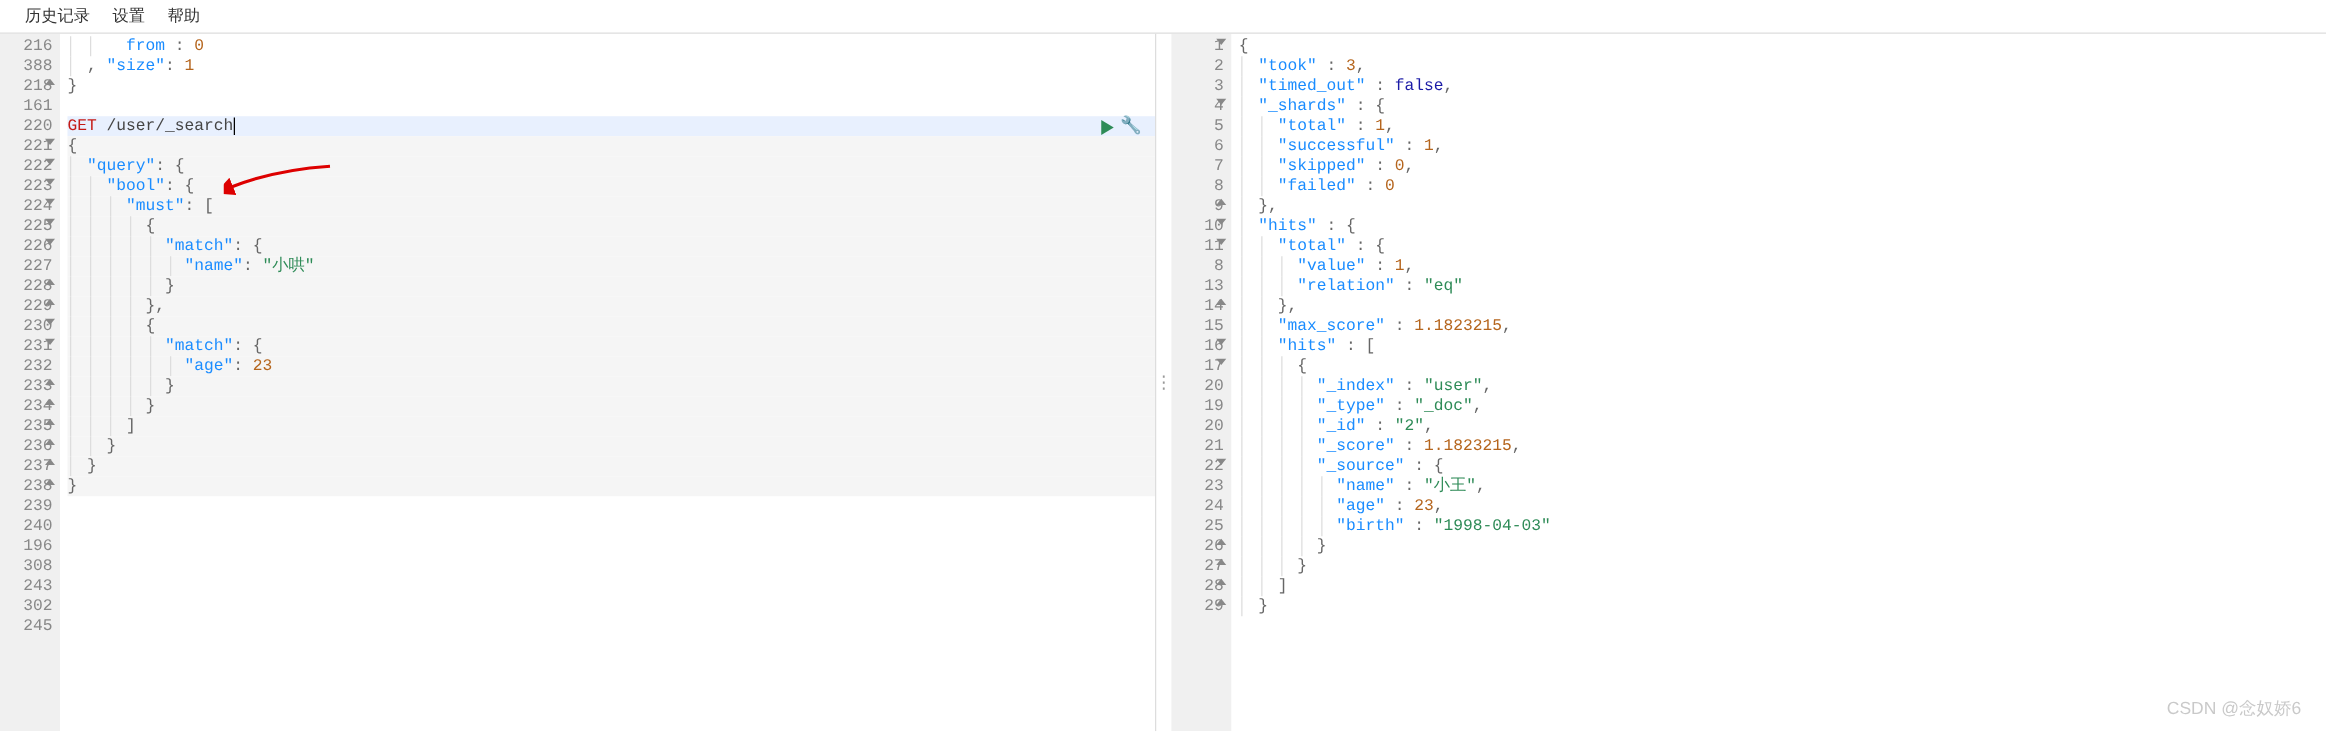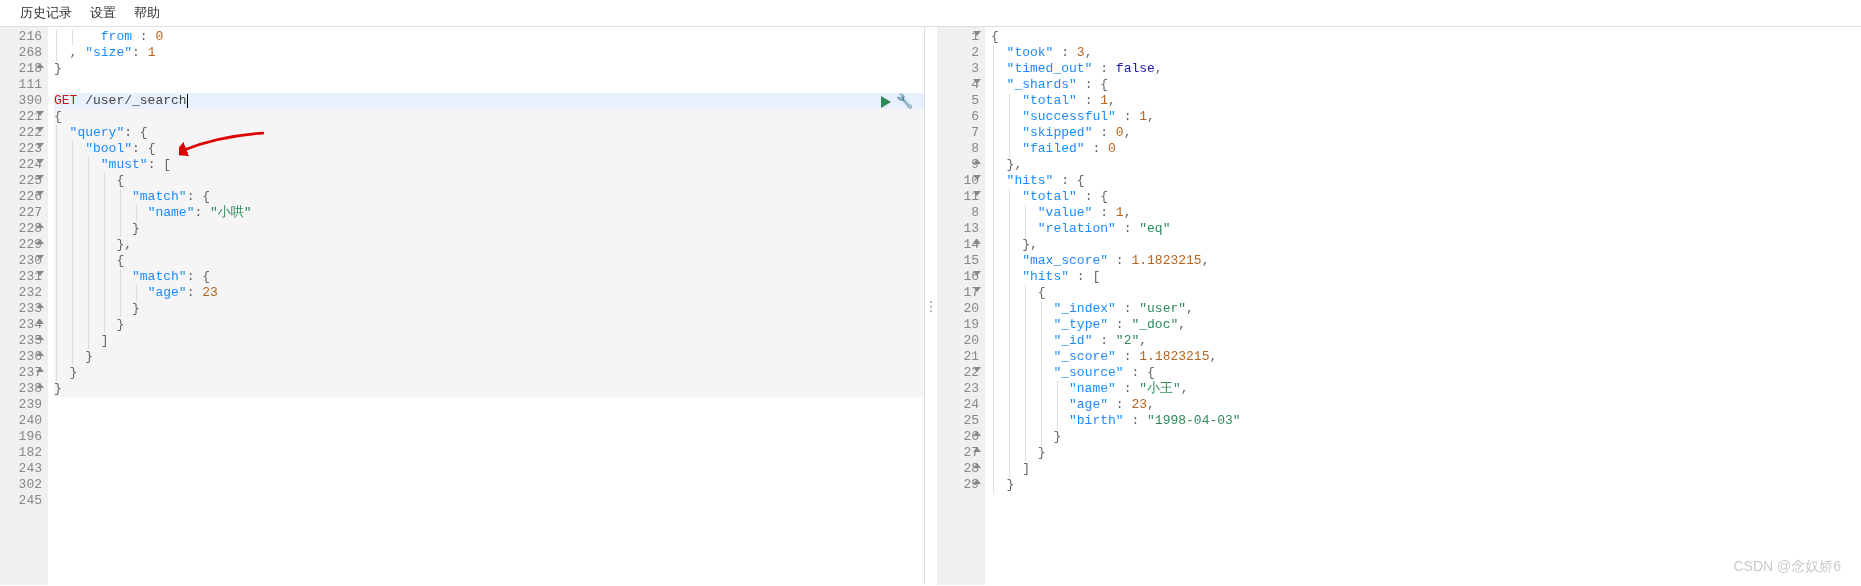--- a/index.html
+++ b/index.html
@@ -132,24 +132,24 @@
 <div class="menu-bar">
   <span class="menu-item">历史记录</span>
   <span class="menu-item">设置</span>
   <span class="menu-item">帮助</span>
 </div>
 
 <div class="main">
   <div class="pane pane-left">
     <div class="gutter" id="gutter-left">
         <div class="gutter-line">216</div>
-        <div class="gutter-line">268</div>
+        <div class="gutter-line">388</div>
         <div class="gutter-line">218<span class="fold fold-close"></span></div>
-        <div class="gutter-line">111</div>
-        <div class="gutter-line">390</div>
+        <div class="gutter-line">161</div>
+        <div class="gutter-line">220</div>
         <div class="gutter-line">221<span class="fold fold-open"></span></div>
         <div class="gutter-line">222<span class="fold fold-open"></span></div>
         <div class="gutter-line">223<span class="fold fold-open"></span></div>
         <div class="gutter-line">224<span class="fold fold-open"></span></div>
         <div class="gutter-line">225<span class="fold fold-open"></span></div>
         <div class="gutter-line">226<span class="fold fold-open"></span></div>
         <div class="gutter-line">227</div>
         <div class="gutter-line">228<span class="fold fold-close"></span></div>
         <div class="gutter-line">229<span class="fold fold-close"></span></div>
         <div class="gutter-line">230<span class="fold fold-open"></span></div>
@@ -157,21 +157,21 @@
         <div class="gutter-line">232</div>
         <div class="gutter-line">233<span class="fold fold-close"></span></div>
         <div class="gutter-line">234<span class="fold fold-close"></span></div>
         <div class="gutter-line">235<span class="fold fold-close"></span></div>
         <div class="gutter-line">236<span class="fold fold-close"></span></div>
         <div class="gutter-line">237<span class="fold fold-close"></span></div>
         <div class="gutter-line">238<span class="fold fold-close"></span></div>
         <div class="gutter-line">239</div>
         <div class="gutter-line">240</div>
         <div class="gutter-line">196</div>
-        <div class="gutter-line">182</div>
+        <div class="gutter-line">308</div>
         <div class="gutter-line">243</div>
         <div class="gutter-line">302</div>
         <div class="gutter-line">245</div>
       </div>
     <div class="code" id="code-left"><div class="code-line"><span class="indent-guide" style="left: 2px;"></span><span class="indent-guide" style="left: 18px;"></span><span>    </span><span class="tok-key">  from</span><span class="tok-punc"> : </span><span class="tok-num">0</span></div><div class="code-line"><span class="indent-guide" style="left: 2px;"></span><span>  </span><span class="tok-punc">, </span><span class="tok-key">"size"</span><span class="tok-punc">: </span><span class="tok-num">1</span></div><div class="code-line"><span></span><span class="tok-punc">}</span></div><div class="code-line"><span></span></div><div class="code-line highlight-line"><span></span><span class="tok-method">GET</span><span class="tok-path"> /user/_search</span><span class="cursor"></span><span class="action-icons" style="top: 1px;"><span class="icon-play"></span><span class="icon-wrench">🔧</span></span></div><div class="code-line shaded"><span></span><span class="tok-punc">{</span></div><div class="code-line shaded"><span class="indent-guide" style="left: 2px;"></span><span>  </span><span class="tok-key">"query"</span><span class="tok-punc">: {</span></div><div class="code-line shaded"><span class="indent-guide" style="left: 2px;"></span><span class="indent-guide" style="left: 18px;"></span><span>    </span><span class="tok-key">"bool"</span><span class="tok-punc">: {</span><span class="arrow-annotation"><svg width="90" height="30" style="position:absolute;left:0;top:-14px">
               <defs>
                 <marker id="ah" markerWidth="8" markerHeight="8" refX="1" refY="3" orient="auto">
                   <polygon points="0 0, 6 3, 0 6" fill="#d00"></polygon>
                 </marker>
               </defs>

